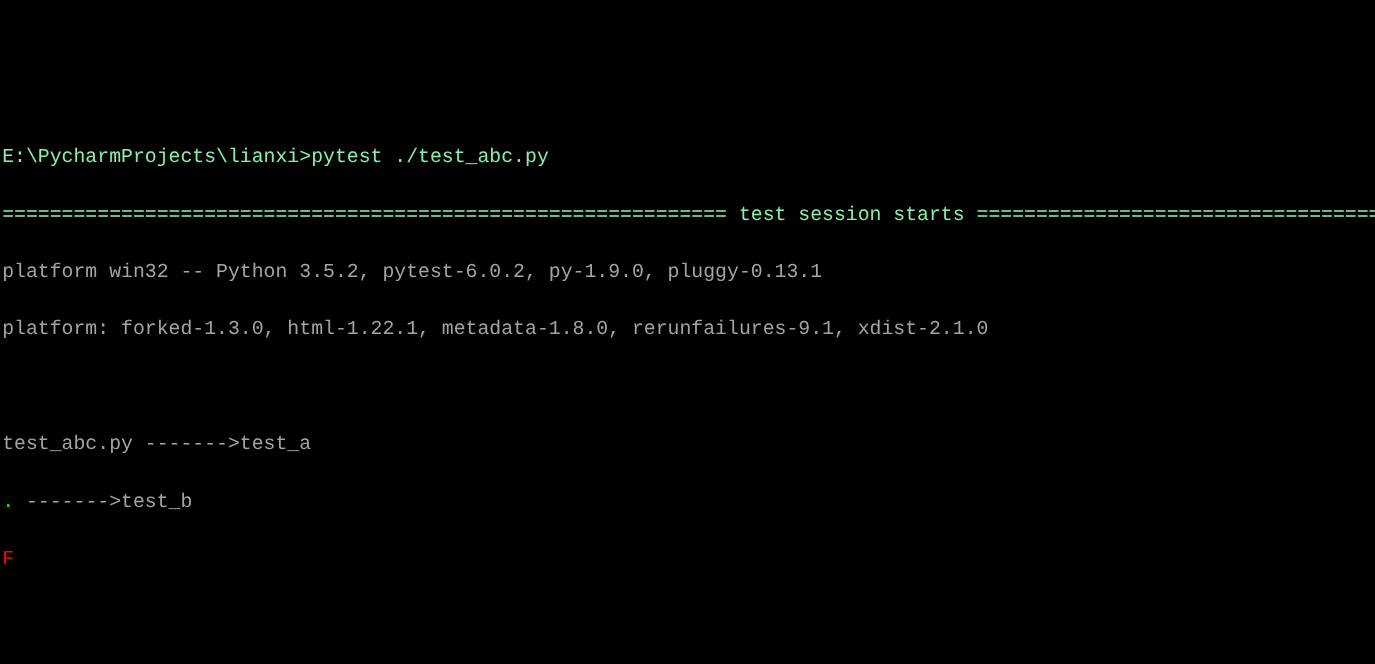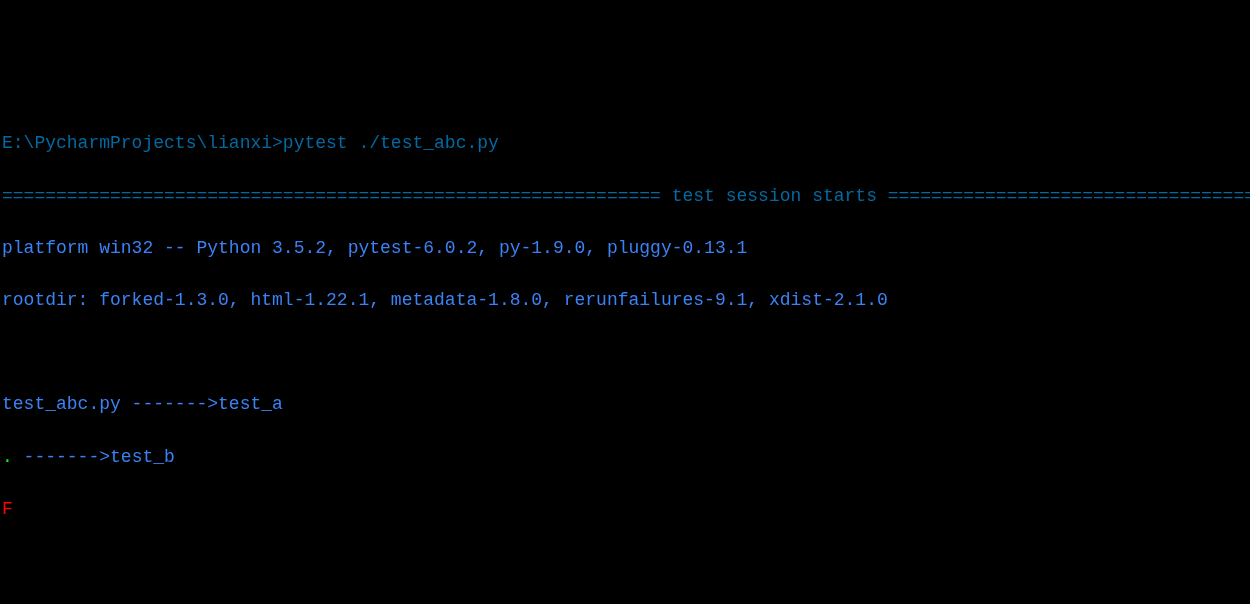--- a/index.html
+++ b/index.html
@@ -8,36 +8,36 @@
     color: #cccccc;
     font-family: "Consolas", "Courier New", monospace;
     font-size: 18px;
     line-height: 1.45;
     width: 1250px;
     height: 604px;
     overflow: hidden;
     white-space: pre;
     padding: 0 2px;
   }
-  .white { color: #0369a1; }
+  .white { color: #86efac; }
   .green { color: #00ff00; }
   .red { color: #ff0000; }
-  .dim { color: #3b82f6; }
+  .dim { color: #a3a3a3; }
   .line { display: block; }
 </style>
 </head>
 <body>
 
 
 
 <div>
 <span class="line white">E:\PycharmProjects\lianxi&gt;pytest ./test_abc.py</span>
 <span class="line white">============================================================= test session starts =============================================================</span>
 <span class="line dim">platform win32 -- Python 3.5.2, pytest-6.0.2, py-1.9.0, pluggy-0.13.1</span>
-<span class="line dim">rootdir: forked-1.3.0, html-1.22.1, metadata-1.8.0, rerunfailures-9.1, xdist-2.1.0</span>
+<span class="line dim">platform: forked-1.3.0, html-1.22.1, metadata-1.8.0, rerunfailures-9.1, xdist-2.1.0</span>
 <span class="line"> </span>
 <span class="line dim">test_abc.py -------&gt;test_a</span>
 <span class="line"><span class="green">.</span><span class="dim"> -------&gt;test_b</span></span>
 <span class="line red">F</span>
 
 
 
 
 
 

